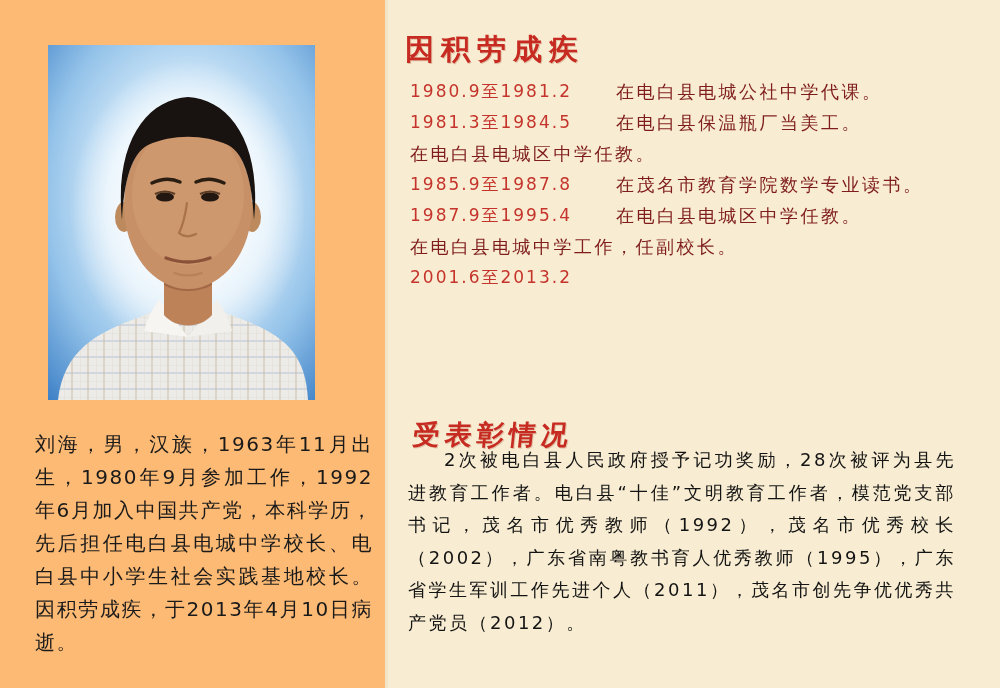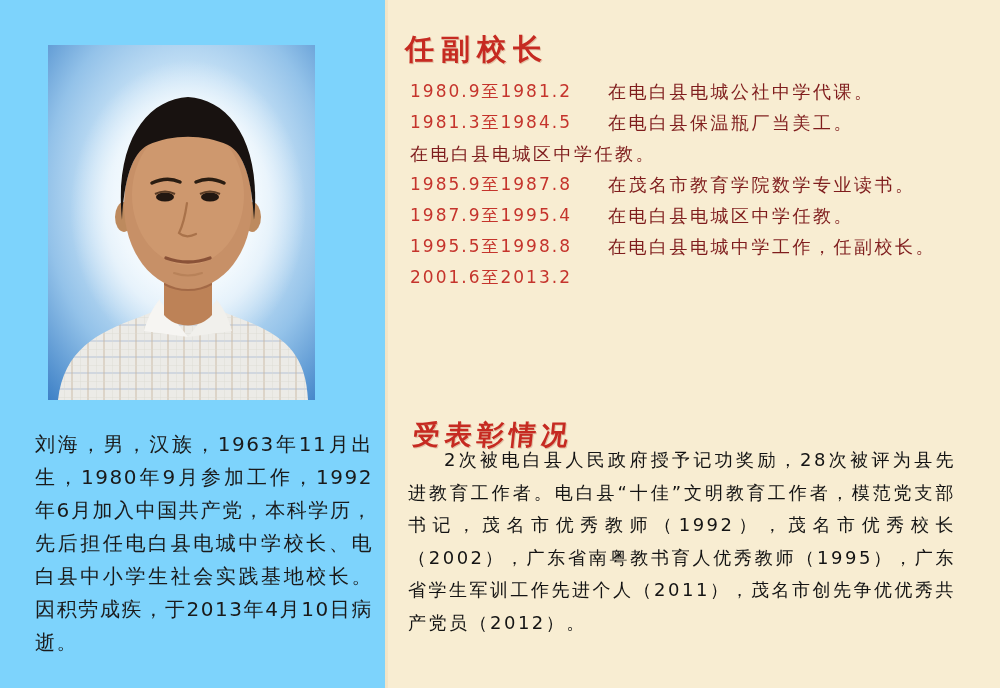--- a/index.html
+++ b/index.html
@@ -6,21 +6,21 @@
   body {
     font-family: "DejaVu Sans", "Liberation Sans", sans-serif;
     width: 1000px; height: 688px; overflow: hidden;
   }
   .page {
     position: relative; width: 1000px; height: 688px;
     background: #f8edd2;
   }
   .left-panel {
     position: absolute; left: 0; top: 0; width: 386px; height: 688px;
-    background: #7dd3fc;
+    background: #fdba74;
   }
   .panel-divider {
     position: absolute; left: 385px; top: 0; width: 3px; height: 688px;
     background: linear-gradient(to right, #efe3c8, #f3e5c6);
   }
   .right-panel {
     position: absolute; left: 386px; top: 0; width: 614px; height: 688px;
   }
   .photo-frame {
     position: absolute; left: 48px; top: 45px; width: 267px; height: 355px;
@@ -41,21 +41,21 @@
     left: 19px; top: 30px; font-size: 29px; letter-spacing: 7px;
   }
   .title-awards {
     left: 27px; top: 417px; font-size: 27px; letter-spacing: 5px;
     transform: skewX(-6deg);
   }
   .timeline {
     position: absolute; left: 24px; top: 76px; width: 582px;
   }
   .timeline-row {
-    display: flex; align-items: flex-end;
+    display: flex; align-items: flex-end; gap: 8px;
   }
   .timeline-period {
     flex: 0 0 178px; margin-right: 20px;
     color: #c5342c; font-size: 17px; letter-spacing: 2px;
     line-height: 31px; white-space: nowrap;
   }
   .timeline-desc {
     flex: 1 1 auto;
     color: #7f1d1d; font-size: 18px; letter-spacing: 2.5px;
     line-height: 31px;
@@ -128,21 +128,21 @@
         <path d="M118 213 Q140 221 162 213" stroke="#8a5238" stroke-width="3.4" fill="none" stroke-linecap="round"></path>
         <path d="M126 228 Q140 233 154 228" stroke="#b27c54" stroke-width="2" fill="none" stroke-linecap="round" opacity="0.7"></path>
       </svg>
     </div>
     <div class="bio-text">刘海，男，汉族，1963年11月出生，1980年9月参加工作，1992年6月加入中国共产党，本科学历，先后担任电白县电城中学校长、电白县中小学生社会实践基地校长。因积劳成疾，于2013年4月10日病逝。</div>
   </div>
 
   <div class="panel-divider"></div>
 
   <div class="right-panel">
-    <div class="section-title title-detail">任副校长</div>
+    <div class="section-title title-detail">因积劳成疾</div>
 
     <div class="timeline">
       <div class="timeline-row">
         <span class="timeline-period">1980.9至1981.2</span>
         <span class="timeline-desc">在电白县电城公社中学代课。</span>
       </div>
       <div class="timeline-row">
         <span class="timeline-period">1981.3至1984.5</span>
         <span class="timeline-desc">在电白县保温瓶厂当美工。</span>
       </div>
@@ -151,21 +151,20 @@
       </div>
       <div class="timeline-row">
         <span class="timeline-period">1985.9至1987.8</span>
         <span class="timeline-desc">在茂名市教育学院数学专业读书。</span>
       </div>
       <div class="timeline-row">
         <span class="timeline-period">1987.9至1995.4</span>
         <span class="timeline-desc">在电白县电城区中学任教。</span>
       </div>
       <div class="timeline-row">
-        <span class="timeline-period">1995.5至1998.8</span>
         <span class="timeline-desc">在电白县电城中学工作，任副校长。</span>
       </div>
       <div class="timeline-row">
         <span class="timeline-period">2001.6至2013.2</span>
       </div>
     </div>
 
     <div class="section-title title-awards">受表彰情况</div>
     <div class="awards-text">2次被电白县人民政府授予记功奖励，28次被评为县先进教育工作者。电白县“十佳”文明教育工作者，模范党支部书记，茂名市优秀教师（1992），茂名市优秀校长（2002），广东省南粤教书育人优秀教师（1995），广东省学生军训工作先进个人（2011），茂名市创先争优优秀共产党员（2012）。</div>
   </div>

